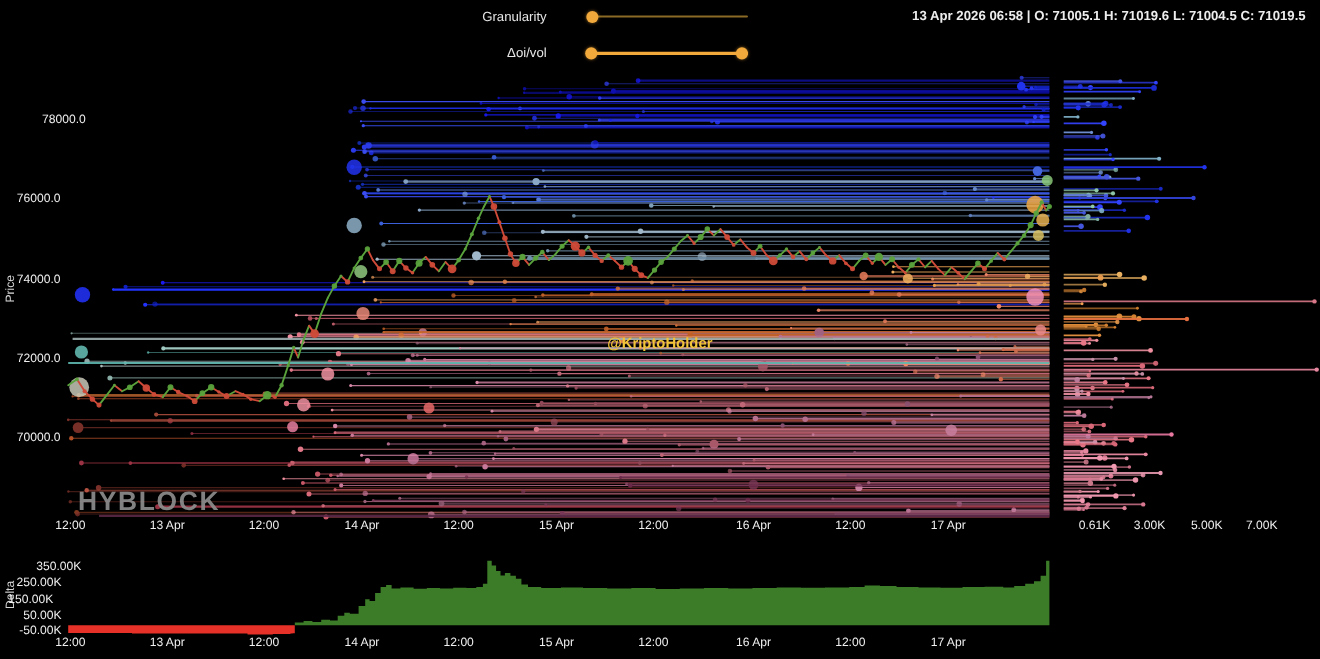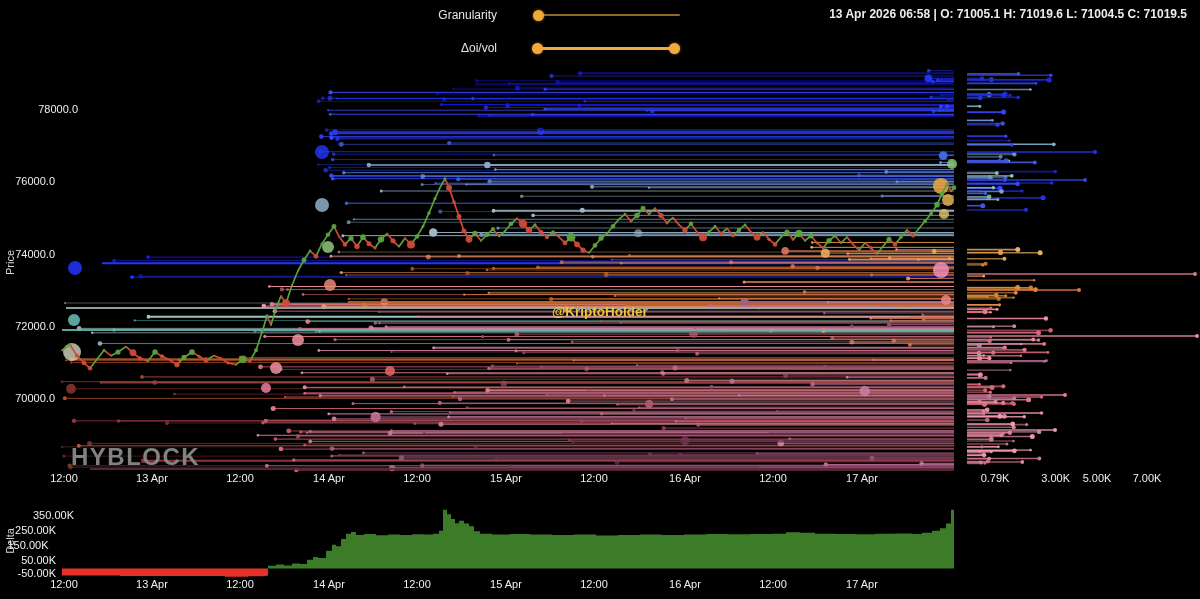--- a/index.html
+++ b/index.html
@@ -1353,22 +1353,22 @@
       <span class="tick" style="left: 476px; width: 60px; top: 472px; text-align: center;">15 Apr</span>
       <span class="tick" style="left: 476px; width: 60px; top: 578px; text-align: center;">15 Apr</span>
       <span class="tick" style="left: 564px; width: 60px; top: 472px; text-align: center;">12:00</span>
       <span class="tick" style="left: 564px; width: 60px; top: 578px; text-align: center;">12:00</span>
       <span class="tick" style="left: 655px; width: 60px; top: 472px; text-align: center;">16 Apr</span>
       <span class="tick" style="left: 655px; width: 60px; top: 578px; text-align: center;">16 Apr</span>
       <span class="tick" style="left: 743px; width: 60px; top: 472px; text-align: center;">12:00</span>
       <span class="tick" style="left: 743px; width: 60px; top: 578px; text-align: center;">12:00</span>
       <span class="tick" style="left: 832px; width: 60px; top: 472px; text-align: center;">17 Apr</span>
       <span class="tick" style="left: 832px; width: 60px; top: 578px; text-align: center;">17 Apr</span>
-      <span class="tick" style="left: 970px; width: 50px; top: 472px; text-align: center;">0.79K</span>
-      <span class="tick" style="left: 1020px; width: 50px; top: 472px; text-align: right;">3.00K</span>
+      <span class="tick" style="left: 970px; width: 50px; top: 472px; text-align: center;">0.61K</span>
+      <span class="tick" style="left: 1020px; width: 50px; top: 472px; text-align: center;">3.00K</span>
       <span class="tick" style="left: 1072px; width: 50px; top: 472px; text-align: center;">5.00K</span>
       <span class="tick" style="left: 1122px; width: 50px; top: 472px; text-align: center;">7.00K</span>
       <span class="tick" style="left: 0px; width: 56px; top: 509px; text-align: right; padding-left: 33px;">350.00K</span>
       <span class="tick" style="left: 0px; width: 56px; top: 524px; text-align: right;">250.00K</span>
       <span class="tick" style="left: 0px; width: 56px; top: 539px; text-align: center;">150.00K</span>
       <span class="tick" style="left: 0px; width: 56px; top: 554px; text-align: right;">50.00K</span>
       <span class="tick" style="left: 0px; width: 56px; top: 567px; text-align: right;">-50.00K</span>
     </div>
 </div>
 

